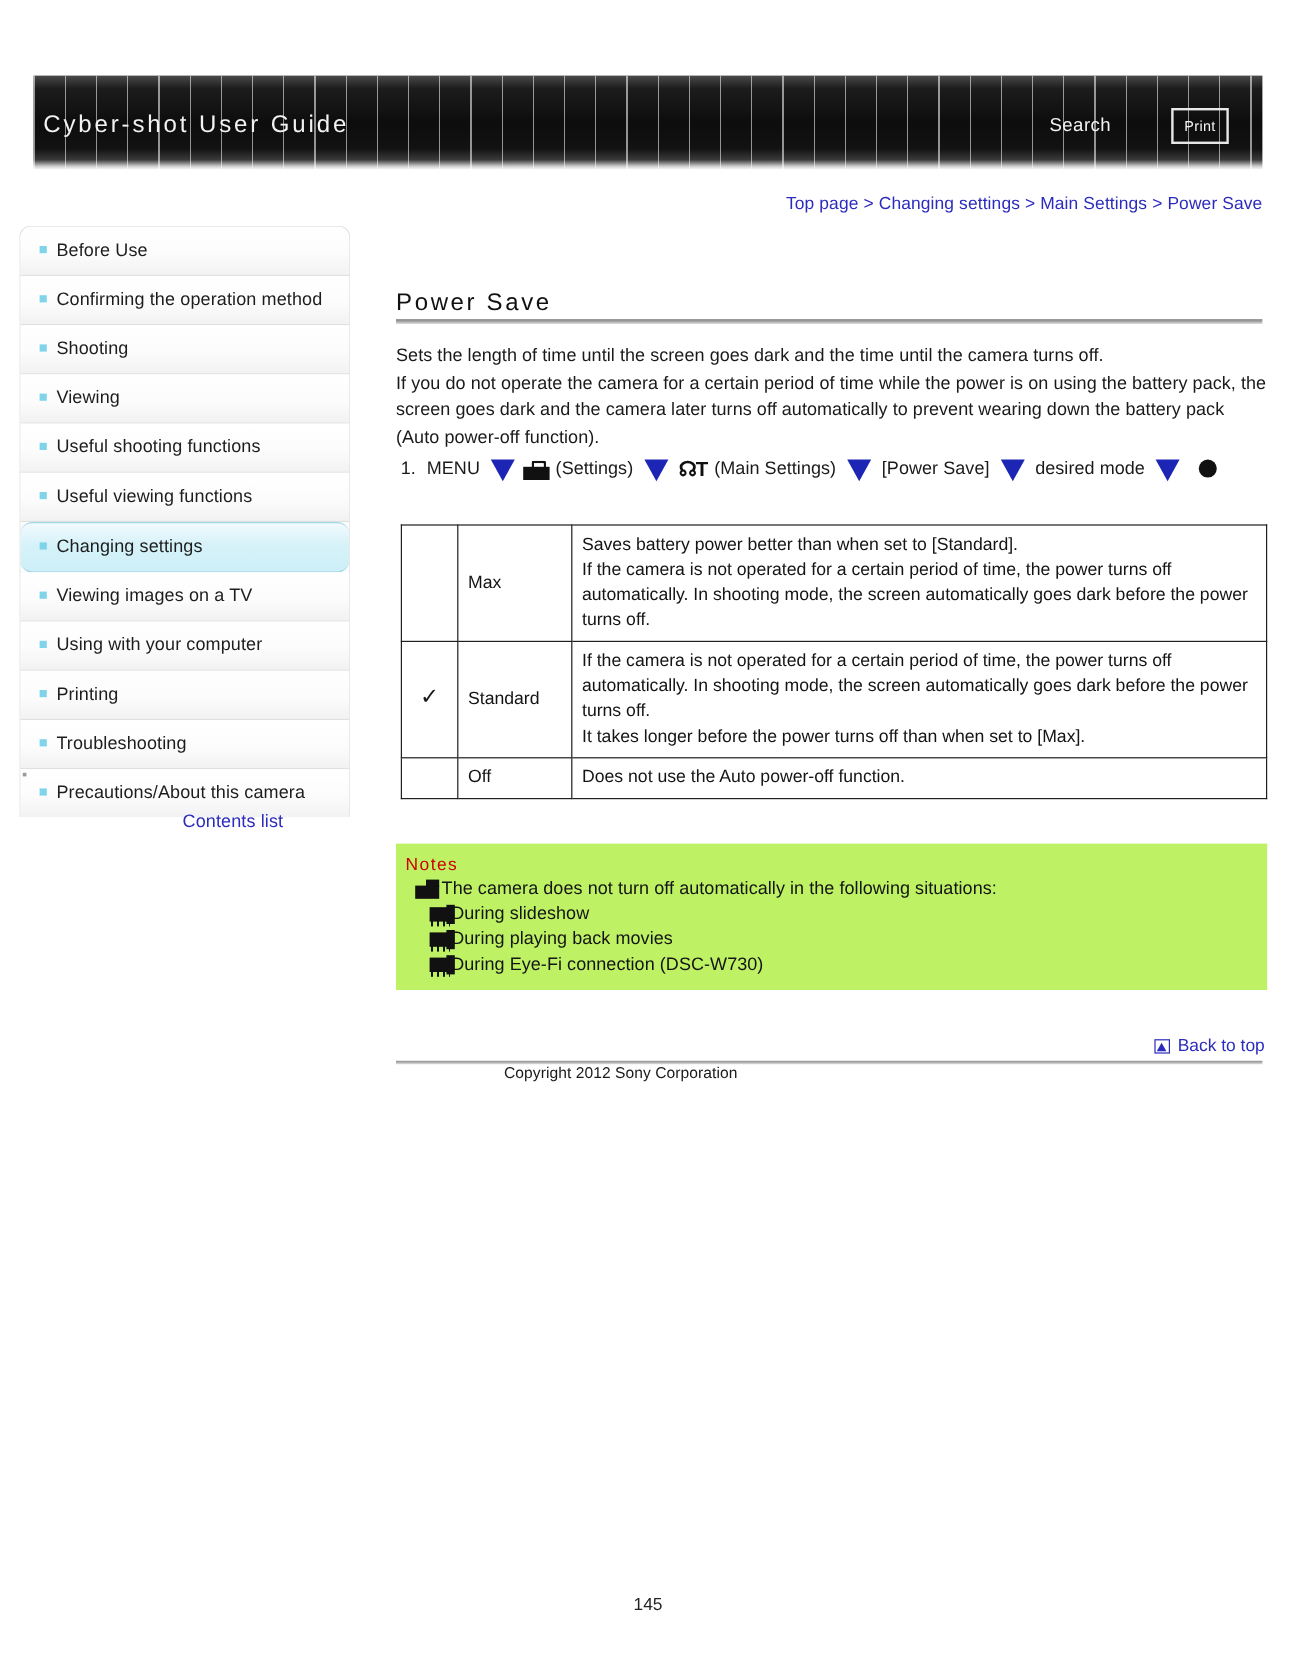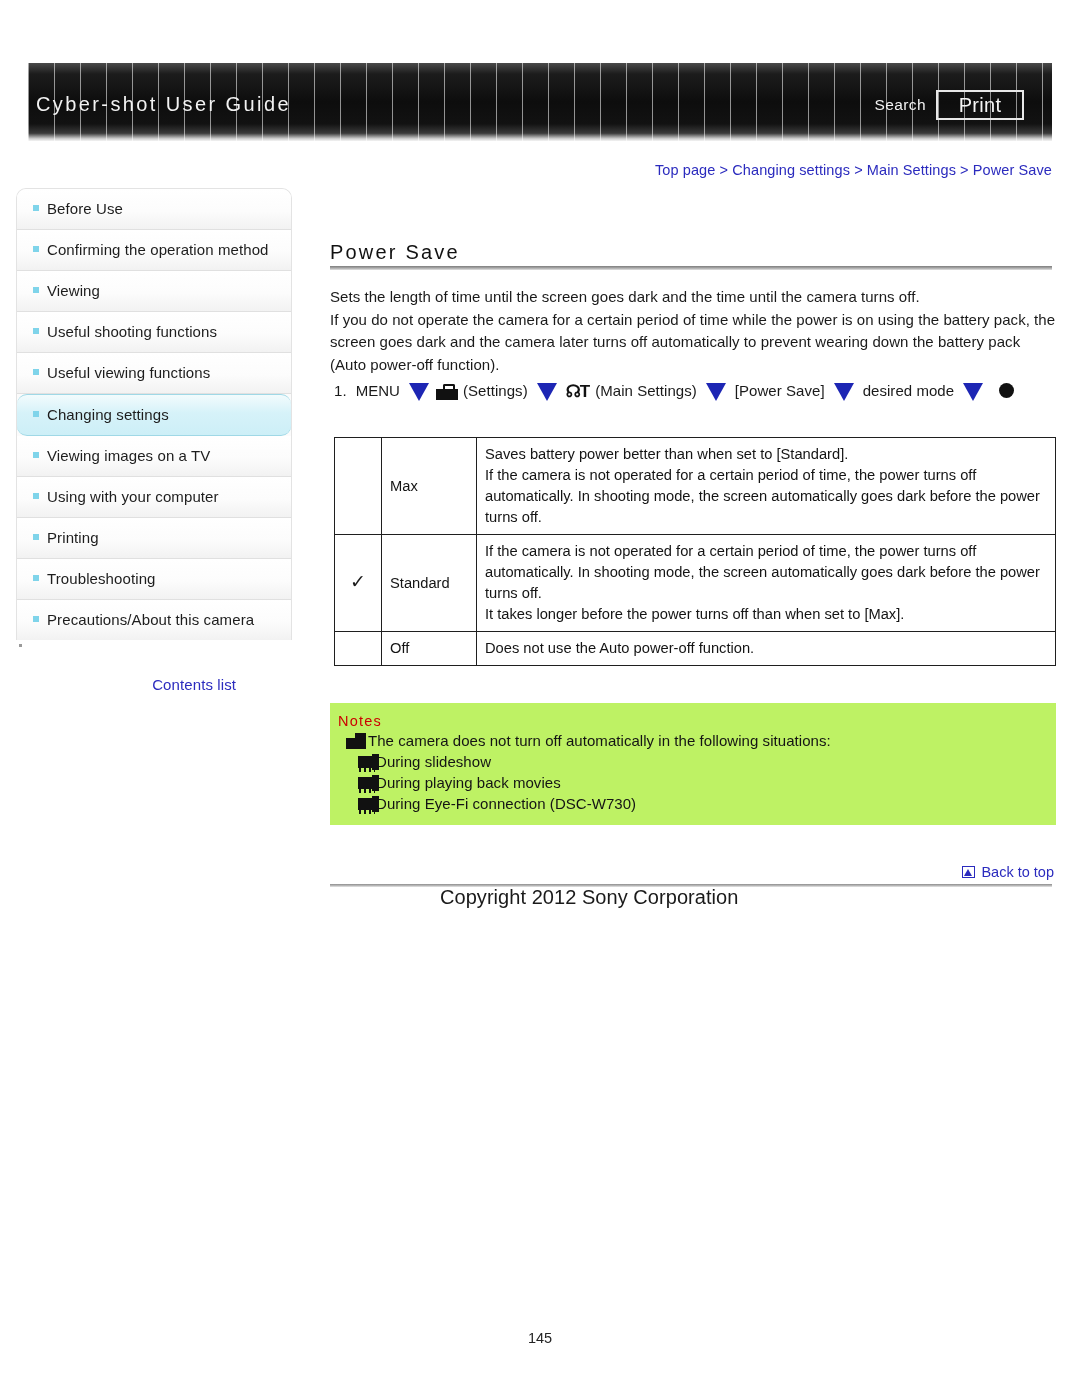--- a/index.html
+++ b/index.html
@@ -61,25 +61,25 @@
     right: 126px;
     top: 33px;
     color: #f2f2f2;
     font-size: 15.5px;
     letter-spacing: 0.4px;
   }
   .banner-print {
     position: absolute;
     right: 28px;
     top: 27px;
-    width: 88px;
+    width: 48px;
     height: 30px;
     border: 2px solid #e8e8e8;
     color: #f5f5f5;
-    font-size: 20px;
+    font-size: 12px;
     display: flex;
     align-items: center;
     justify-content: center;
     background: transparent;
     box-sizing: border-box;
     letter-spacing: 0.3px;
   }
 
   
   .breadcrumb {
@@ -359,23 +359,23 @@
   .footer-rule {
     position: absolute;
     left: 330px;
     top: 884px;
     width: 722px;
     height: 3px;
     background: linear-gradient(to bottom, #8d8d8d 0%, #bdbdbd 60%, #e8e8e8 100%);
   }
   .copyright {
     position: absolute;
-    left: 440px;
+    left: 420px;
     top: 886px;
-    font-size: 20px;
+    font-size: 13px;
     color: #1a1a1a;
     letter-spacing: 0.05px;
   }
   .page-number {
     position: absolute;
     left: 0;
     top: 1330px;
     width: 1080px;
     text-align: center;
     font-size: 14.5px;
@@ -395,20 +395,24 @@
 <div class="breadcrumb">Top page &gt; Changing settings &gt; Main Settings &gt; Power Save</div>
 
 <nav class="sidebar">
   <div class="nav-item">
     <span class="sq"></span>
     <span>Before Use</span>
   </div>
   <div class="nav-item">
     <span class="sq"></span>
     <span>Confirming the operation method</span>
+  </div>
+  <div class="nav-item">
+    <span class="sq"></span>
+    <span>Shooting</span>
   </div>
   <div class="nav-item">
     <span class="sq"></span>
     <span>Viewing</span>
   </div>
   <div class="nav-item">
     <span class="sq"></span>
     <span>Useful shooting functions</span>
   </div>
   <div class="nav-item">

